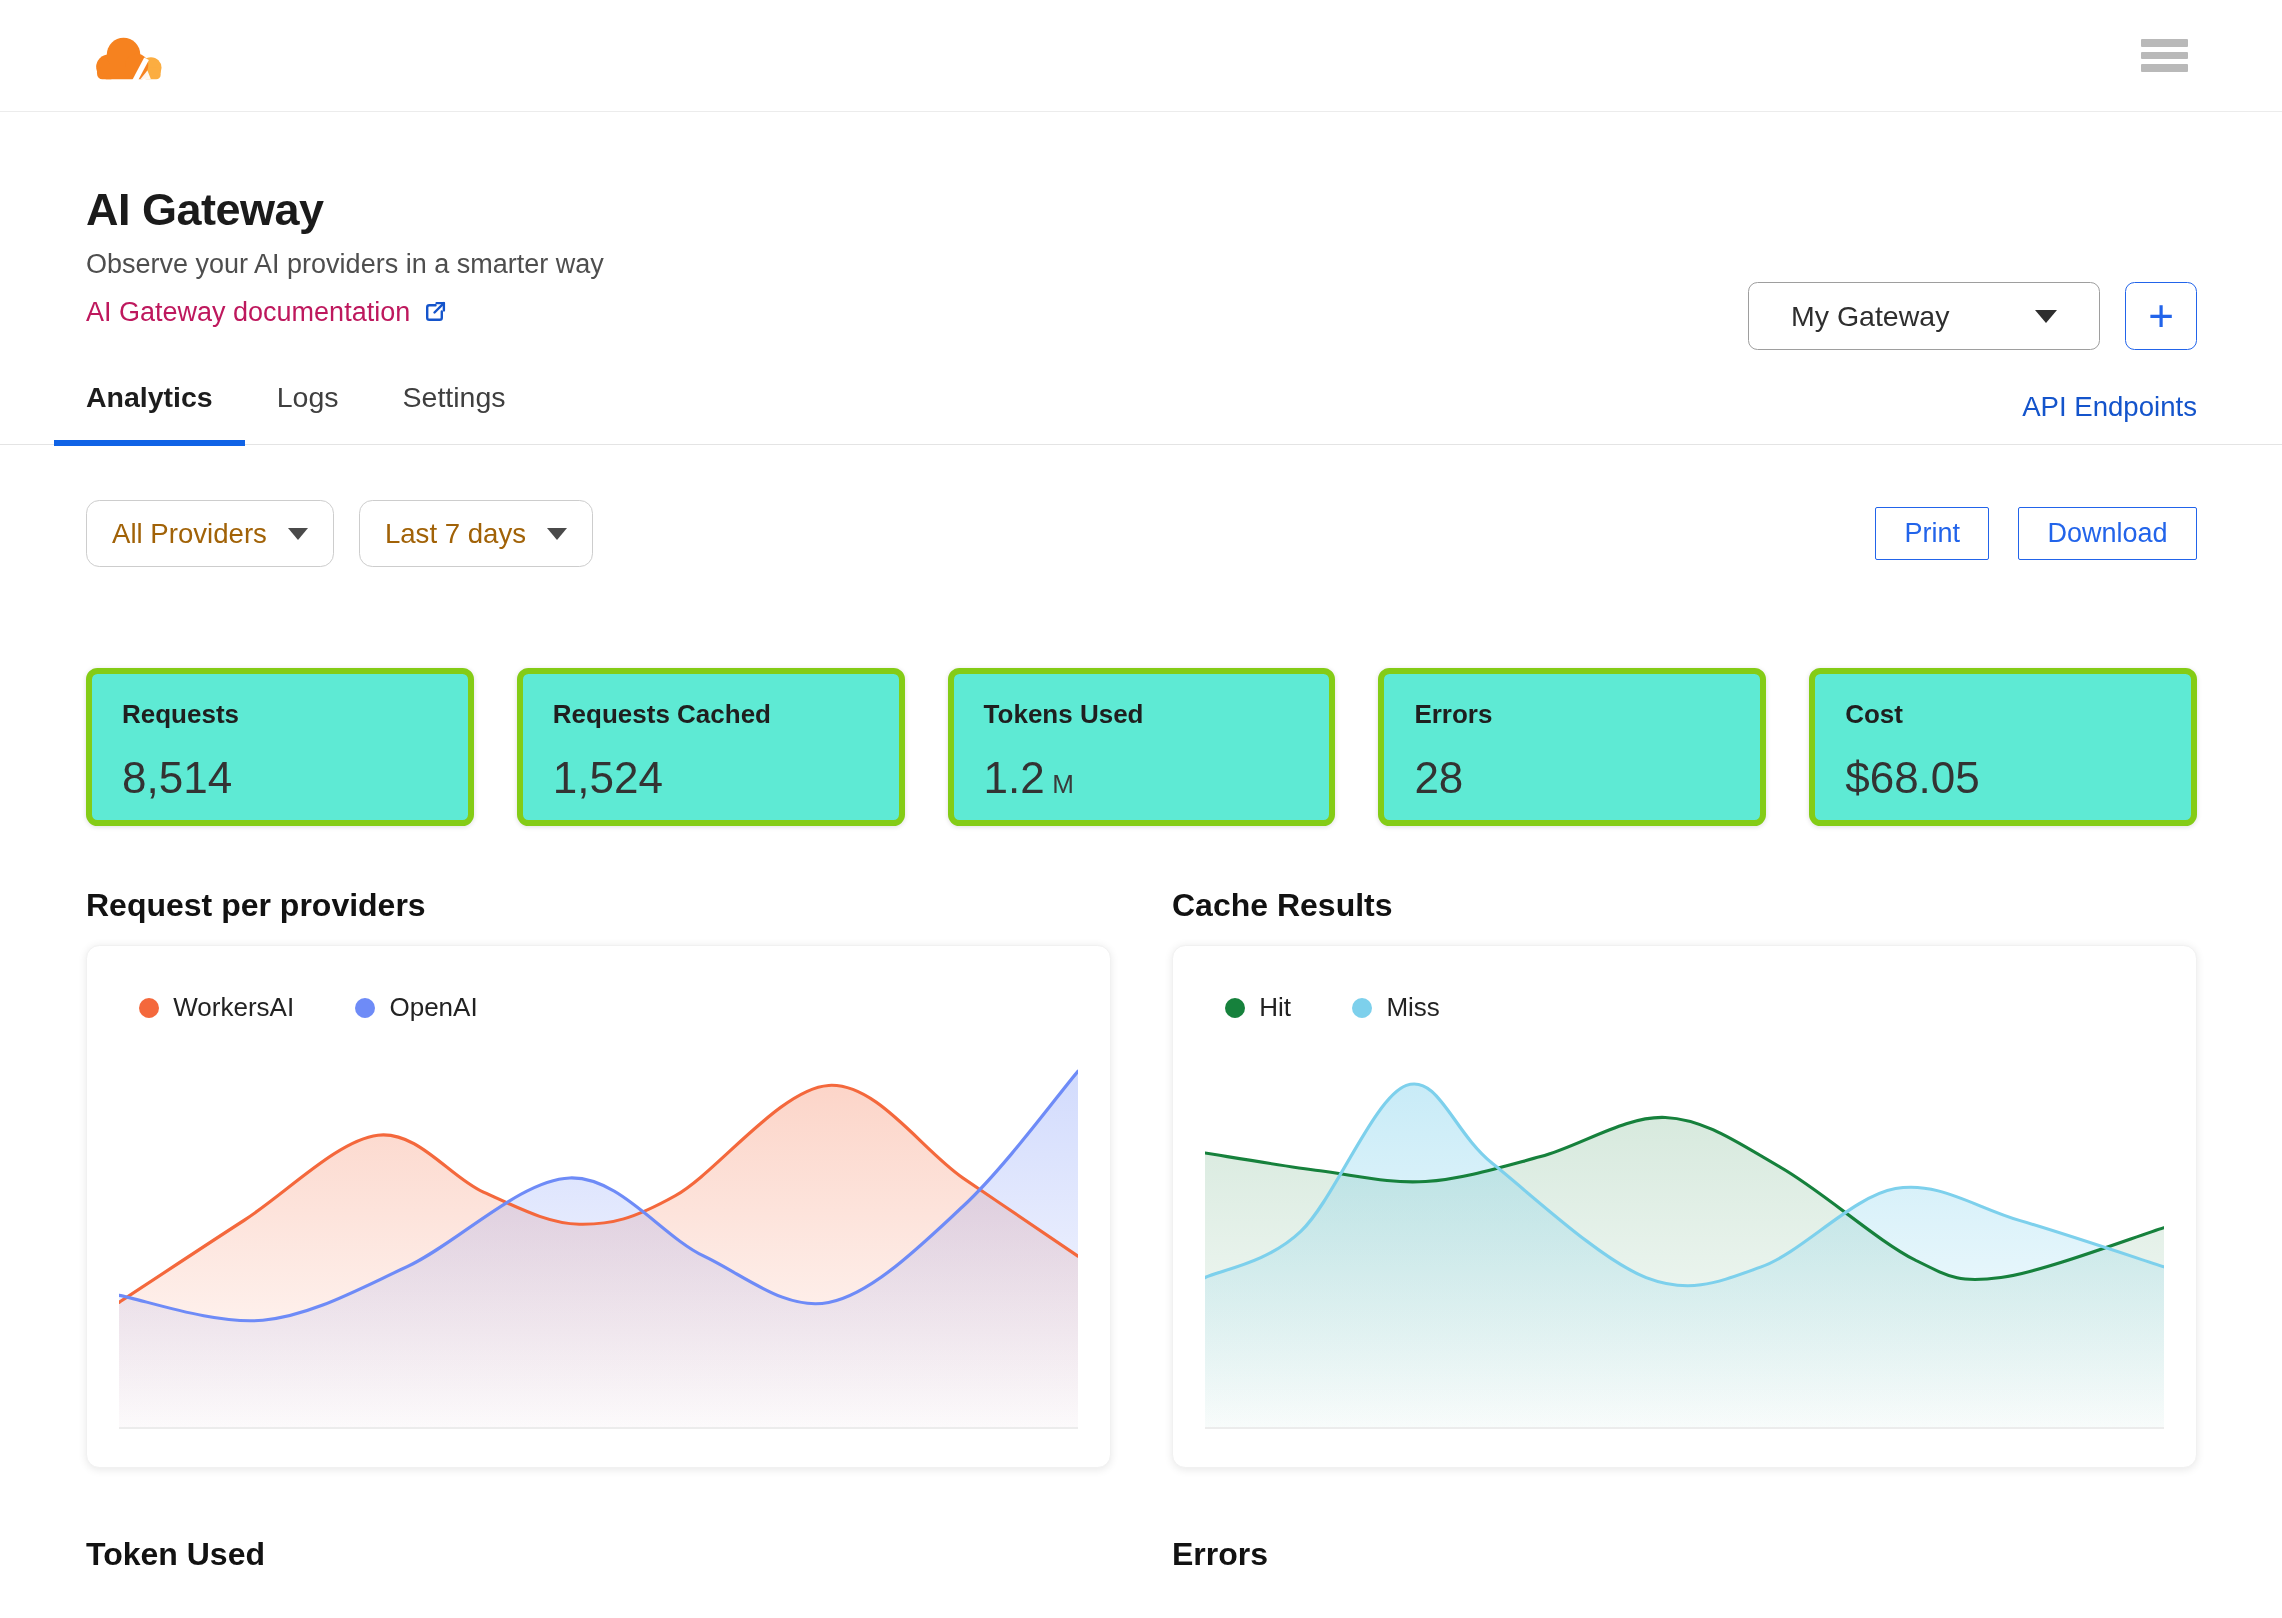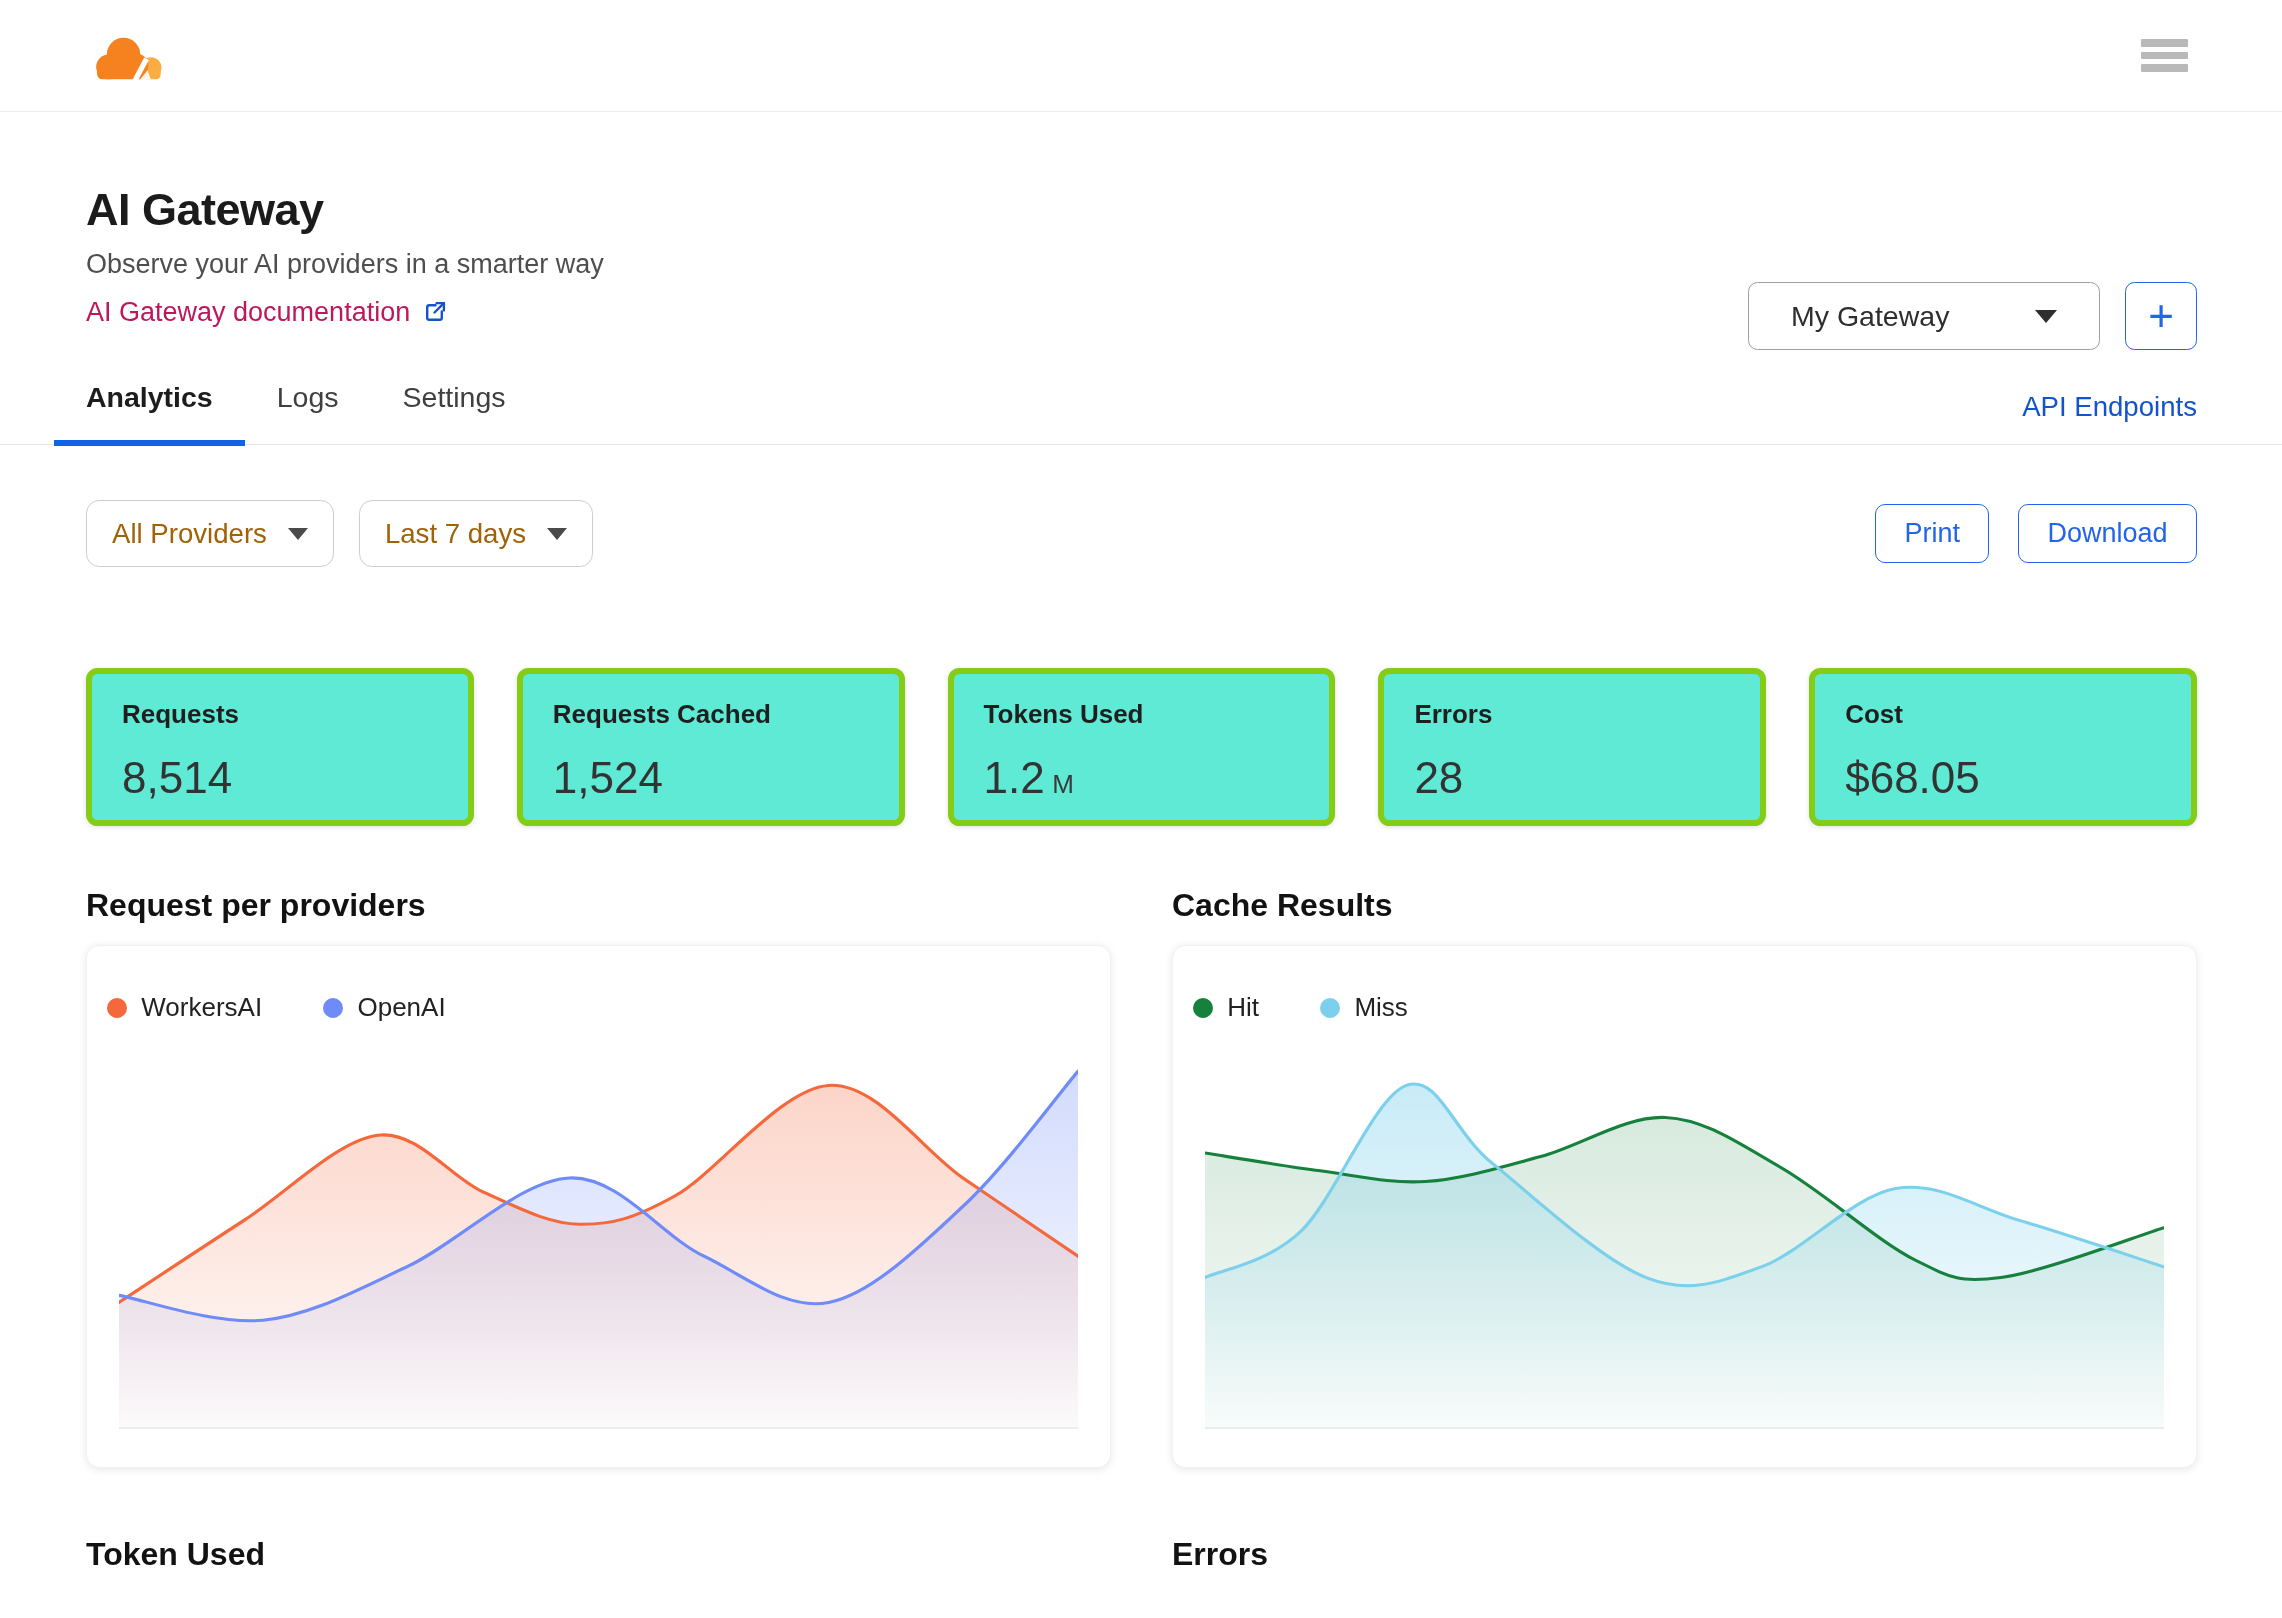--- a/index.html
+++ b/index.html
@@ -67,21 +67,21 @@
 
   
   .filter-row { margin: 55px 86px 0; display: flex; align-items: center; }
   .filter-select {
     height: 67px; border: 1.9px solid #cdcdcd; border-radius: 13.3px; background: #fff;
     display: inline-flex; align-items: center; gap: 21px;
     padding: 0 25px; font-size: 27.6px; color: #a16207; cursor: pointer; margin-right: 25px;
   }
   .filter-spacer { flex: 1; }
   .outline-btn {
-    height: 59px; border: 1.9px solid #2264EA; border-radius: 10px; background: #fff;
+    height: 53px; border: 1.9px solid #2264EA; border-radius: 2px; background: #fff;
     color: #2264EA; font-size: 27px; padding: 0 28.5px; margin-left: 28.5px;
     display: inline-flex; align-items: center; cursor: pointer;
   }
 
   
   .stats { margin: 101px 86px 0; display: grid; grid-template-columns: repeat(5, 1fr); gap: 43px; }
   .stat-card {
     background: #5eead4; border: 6px solid #84cc16; border-radius: 11.4px;
     box-shadow: 0 1px 4.8px rgba(0,0,0,0.13);
     padding: 25px 30px 34px; height: 158px;
@@ -91,21 +91,21 @@
   .stat-suffix { font-size: 26px; margin-left: 7.6px; color: #3a3a3a; }
 
   
   .charts-grid { margin: 61px 86px 0; display: grid; grid-template-columns: 1fr 1fr; column-gap: 61px; }
   .chart-heading { font-size: 32px; font-weight: 700; color: #121212; margin-bottom: 21px; }
   .chart-card {
     position: relative; height: 523px; background: #fff;
     border: 1px solid #f1f1f1; border-radius: 13.3px;
     box-shadow: 0 1.9px 8.6px rgba(0,0,0,0.09);
   }
-  .legend { position: absolute; top: 46px; left: 20px; display: flex; gap: 61px; }
+  .legend { position: absolute; top: 46px; left: 52px; display: flex; gap: 61px; }
   .legend-item { display: flex; align-items: center; gap: 14.3px; }
   .dot { width: 20px; height: 20px; border-radius: 50%; }
   .legend-label { font-size: 26px; color: #222; }
   .plot { position: absolute; left: 32px; right: 32px; top: 112px; bottom: 40px; }
   .plot svg { width: 100%; height: 100%; display: block; }
   .baseline { position: absolute; left: 32px; right: 32px; bottom: 38px; height: 1.9px; background: #ececec; }
 
   .bottom-titles { margin: 68px 86px 0; display: grid; grid-template-columns: 1fr 1fr; column-gap: 61px; }
 </style>
 </head>

